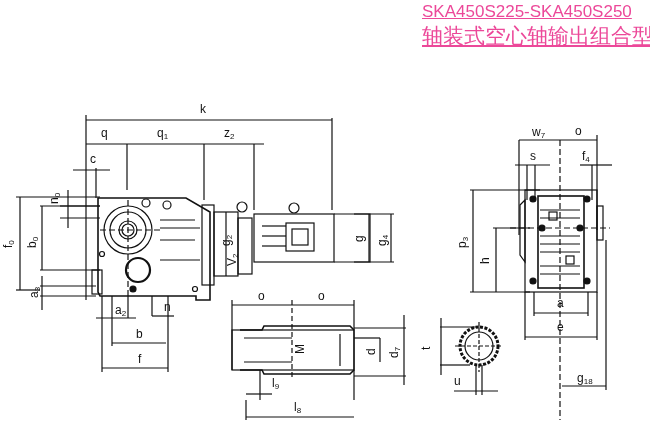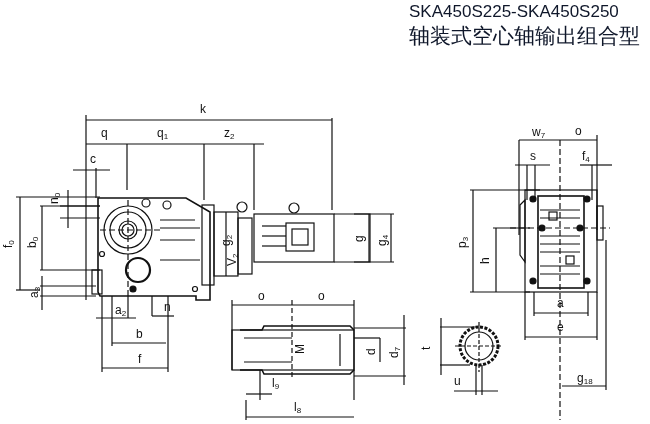--- a/index.html
+++ b/index.html
@@ -1,17 +1,17 @@
 <!DOCTYPE html>
 <html><head>
 <meta charset="utf-8">
 <style>
   html, body { margin:0; padding:0; background:#ffffff; }
   body { width:650px; height:424px; position:relative; overflow:hidden; font-family:"Liberation Sans", "DejaVu Sans", sans-serif; }
-  .title { position:absolute; left:409px; color:#0f172a; font-size:17px; letter-spacing:0px; white-space:nowrap; }
+  .title { position:absolute; left:422px; color:#ec4899; font-size:17px; letter-spacing:0px; white-space:nowrap;text-decoration:underline; }
   .title.l1 { top:2px; }
   .title.l2 { top:22px; font-size:21px; font-family:"DejaVu Sans", sans-serif; }
   svg { position:absolute; left:0; top:0; }
   .lbl { font-family:"Liberation Sans", sans-serif; font-size:12px; fill:#111; }
   .sub { font-size:8px; }
 </style>
 </head>
 <body>
 
 <div class="title l1">SKA450S225-SKA450S250</div>

